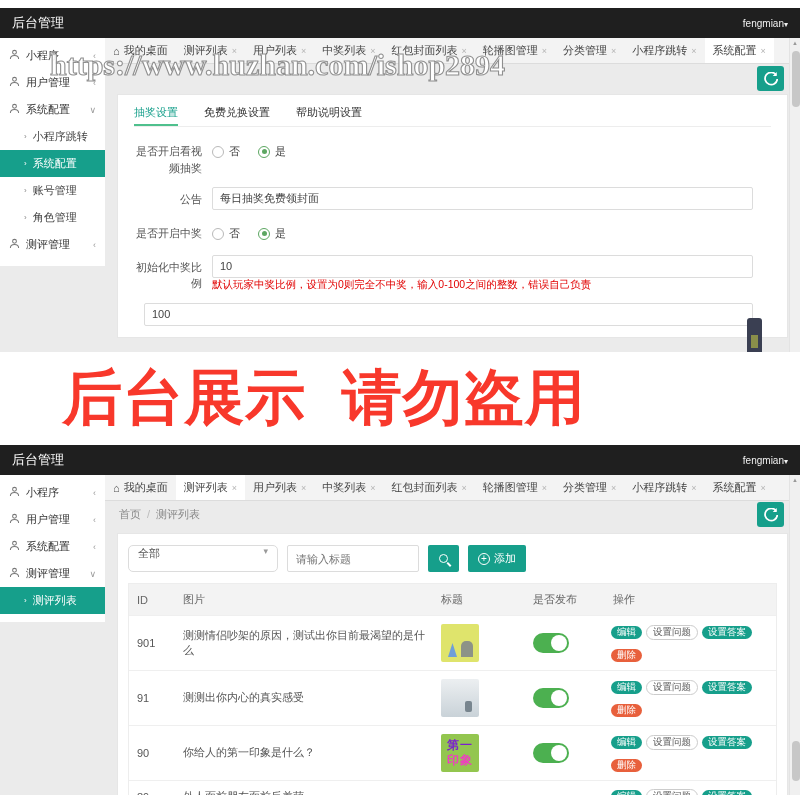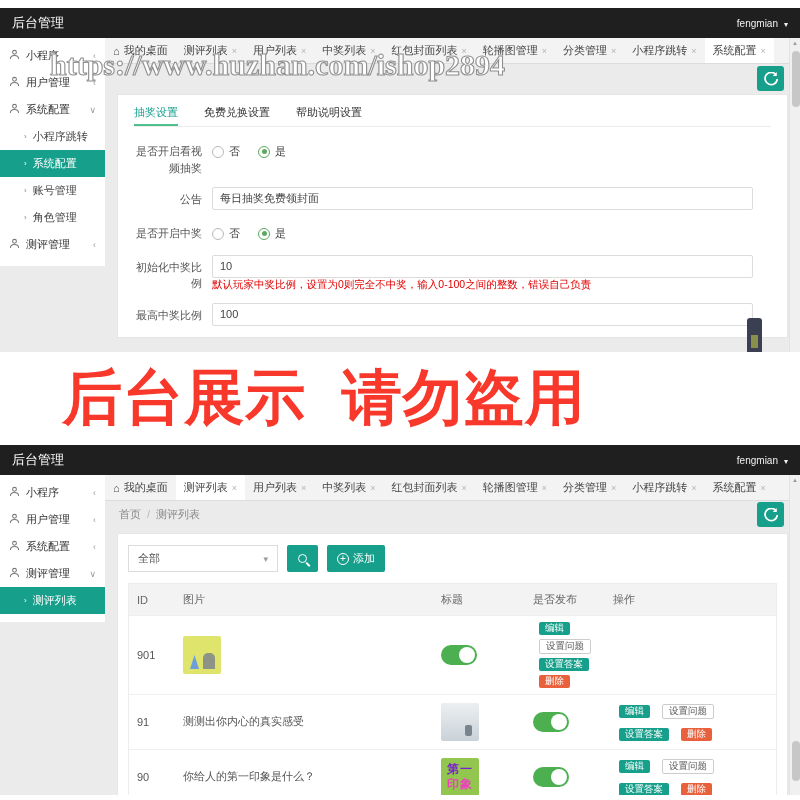--- a/index.html
+++ b/index.html
@@ -6,21 +6,21 @@
     --accent:#169f8b; --toggle:#4cb050; --del:#e8603c; --note:#e10000;
     --banner:#f8382b; --hdr:#1f1f1f;
   }
   *{box-sizing:border-box;margin:0;padding:0;font-family:"Liberation Sans",sans-serif}
   body{width:800px;height:800px;background:#fff;position:relative;overflow:hidden}
   .shot{position:absolute;left:0;width:800px;background:#ebebeb;overflow:hidden}
   #shot-top{top:8px;height:344px}
   #shot-bottom{top:445px;height:350px}
   .appbar{height:30px;background:var(--hdr);color:#fff;display:flex;align-items:center;justify-content:space-between;padding:0 12px;position:relative;z-index:2}
   .apptitle{font-size:13px;font-weight:normal}
-  .appuser{font-size:10px;color:#f0f0f0;display:flex;align-items:flex-end;gap:6px;cursor:pointer}
+  .appuser{font-size:10px;color:#f0f0f0;display:flex;align-items:flex-end;gap:0;cursor:pointer}
   .caret{font-size:8px}
   .shotbody{display:flex;height:calc(100% - 30px)}
   aside{width:105px;flex:none;background:#ebebeb}
   .side-inner{background:#fff;padding:4px 0 8px}
   .side-item{display:flex;align-items:center;height:27px;padding:0 9px;font-size:11px;color:#333;cursor:pointer;gap:6px}
   .side-item .chev{margin-left:auto;color:#999;font-size:9px}
   .side-sub{display:flex;align-items:center;height:27px;padding-left:24px;font-size:11px;color:#444;cursor:pointer;gap:6px}
   .side-sub .arr{font-size:8px;color:#888}
   .side-sub.active{background:var(--accent);color:#fff}
   .side-sub.active .arr{color:#fff}
@@ -47,39 +47,39 @@
   .rdot{width:12px;height:12px;border:1px solid #b9b9b9;border-radius:50%;margin-right:5px;background:#fff;position:relative}
   .radio.sel .rdot{border-color:#5da762}
   .radio.sel .rdot::after{content:'';position:absolute;left:2.5px;top:2.5px;right:2.5px;bottom:2.5px;background:#5da762;border-radius:50%}
   .refresh{position:absolute;top:2px;right:16px;width:27px;height:25px;background:var(--accent);border:none;border-radius:3px;display:flex;align-items:center;justify-content:center;cursor:pointer}
   
   .crumbs{height:26px;display:flex;align-items:center;gap:6px;font-size:11px;color:#888;padding:0 14px;position:relative}
   .crumbs .sep{color:#bbb}
   .crumbs .refresh{top:1px}
   
   .filters{display:flex;align-items:center;gap:9px;padding:11px 10px}
-  .select{width:150px;height:27px;border:1px solid #dcdcdc;border-radius:0;display:flex;align-items:center;justify-content:space-between;padding:0 9px;font-size:11px;color:#555;background:#fff;cursor:pointer}
+  .select{width:150px;height:27px;border:1px solid #dcdcdc;border-radius:5px;display:flex;justify-content:space-between;padding:0 9px;font-size:11px;color:#555;background:#fff;cursor:pointer}
   .dcaret{color:#999;font-size:9px}
   .sinput{width:132px;height:27px;border:1px solid #dcdcdc;border-radius:2px;font-size:11px;padding:0 8px;color:#444;outline:none}
   .btn-search{width:31px;height:27px;background:var(--accent);border:none;border-radius:2px;display:flex;align-items:center;justify-content:center;cursor:pointer}
   .mag{width:9px;height:9px;border:1.6px solid #fff;border-radius:50%;position:relative;display:inline-block}
   .mag::after{content:'';position:absolute;width:1.8px;height:5px;background:#fff;left:8px;top:7px;transform:rotate(-45deg)}
   .btn-add{height:27px;background:var(--accent);color:#fff;border:none;border-radius:2px;font-size:11px;padding:0 10px;display:flex;align-items:center;gap:4px;cursor:pointer}
   .plus{width:12px;height:12px;border:1px solid #fff;border-radius:50%;font-size:10px;line-height:10px;text-align:center;display:inline-block}
   
   .tbl{margin:0 10px 0;border:1px solid #ededed;font-size:11px;background:#fff}
   .trow{display:grid;grid-template-columns:46px 258px 92px 80px 1fr;border-bottom:1px solid #efefef;background:#fff}
   .trow.th{background:#f3f3f3;color:#666}
   .tcell{padding:8px;display:flex;align-items:center;color:#555;min-width:0}
   .trow.th .tcell{color:#666}
   .tcell.title{line-height:1.4}
   .toggle{width:36px;height:20px;border-radius:10px;background:var(--toggle);position:relative;cursor:pointer;flex:none}
   .toggle::after{content:'';position:absolute;right:2px;top:2px;width:16px;height:16px;border-radius:50%;background:#fff}
   .ops{display:flex;flex-wrap:wrap;align-items:center;padding:4px 6px}
-  .abtn{font-size:9.5px;padding:0 6px;border-radius:2px;margin:2px 4px 2px 8px;border:none;cursor:pointer;white-space:nowrap}
+  .abtn{font-size:9.5px;padding:0 6px;border-radius:8px;margin:2px 4px 2px 0;border:none;cursor:pointer;white-space:nowrap}
   .abtn.teal{background:var(--accent);color:#fff}
   .abtn.plain{background:#fff;border:1px solid #ccc;color:#555}
   .abtn.orange{background:var(--del);color:#fff}
   
   .im{width:38px;height:38px;border-radius:2px;position:relative;overflow:hidden;display:flex;flex-direction:column;align-items:center;justify-content:center;flex:none}
   .im.couple{background:#dfe46c}
   .im.couple::before{content:'';position:absolute;left:7px;bottom:5px;width:9px;height:14px;background:#6f9fd8;clip-path:polygon(50% 0,100% 100%,0 100%)}
   .im.couple::after{content:'';position:absolute;right:6px;bottom:5px;width:12px;height:16px;background:#8d9387;border-radius:5px 5px 0 0}
   .im.photo{background:linear-gradient(180deg,#eceff1,#c9d2d8)}
   .im.photo::after{content:'';position:absolute;right:7px;bottom:5px;width:7px;height:11px;background:#78858e;border-radius:2px}
@@ -229,21 +229,20 @@
                   </label><label class="radio sel">
                     <span class="rdot"></span>
                     <span>是</span>
                   </label></div>
               </div>
               <div class="frow">
                 <div class="flabel">初始化中奖比例</div>
                 <div class="fctrl"><input class="finput" value="10" style=""><div class="fnote">默认玩家中奖比例，设置为0则完全不中奖，输入0-100之间的整数，错误自己负责</div></div>
               </div>
               <div class="frow">
-                <div class="flabel">最高中奖比例</div>
                 <div class="fctrl"><input class="finput" value="100" style=""></div>
               </div>
             </div>
         </div>
         <button class="refresh">
           <svg width="14" height="14" viewBox="0 0 16 16">
               <path d="M13.8 3.2 A7 7 0 1 0 15.2 8" fill="none" stroke="#fff" stroke-width="2"></path>
               <path d="M14.6 0 v4.6 h-4.6 z" fill="#fff"></path>
             </svg>
         </button>
@@ -359,38 +358,40 @@
             </svg>
         </button>
       </div>
       <div class="content">
         <div class="card">
           <div class="filters">
             <div class="select">
               <span>全部</span>
               <span class="dcaret">▾</span>
             </div>
+            <input class="sinput" placeholder="请输入标题" style="">
             <button class="btn-search">
                 <span class="mag"></span>
               </button>
             <button class="btn-add">
               <span class="plus">+</span>
               <span>添加</span>
             </button>
           </div>
           <div class="tbl" id="tbl">
               <div class="trow th">
                 <div class="tcell">ID</div>
                 <div class="tcell">图片</div>
                 <div class="tcell">标题</div>
                 <div class="tcell">是否发布</div>
                 <div class="tcell">操作</div>
               </div>
               <div class="trow">
                 <div class="tcell">901</div>
+                <div class="tcell title">测测情侣吵架的原因，测试出你目前最渴望的是什么</div>
                 <div class="tcell">
                   <div class="im couple"></div>
                 </div>
                 <div class="tcell">
                   <div class="toggle on"></div>
                 </div>
                 <div class="tcell ops">
                   <button class="abtn teal">编辑</button>
                   <button class="abtn plain">设置问题</button>
                   <button class="abtn teal">设置答案</button>

